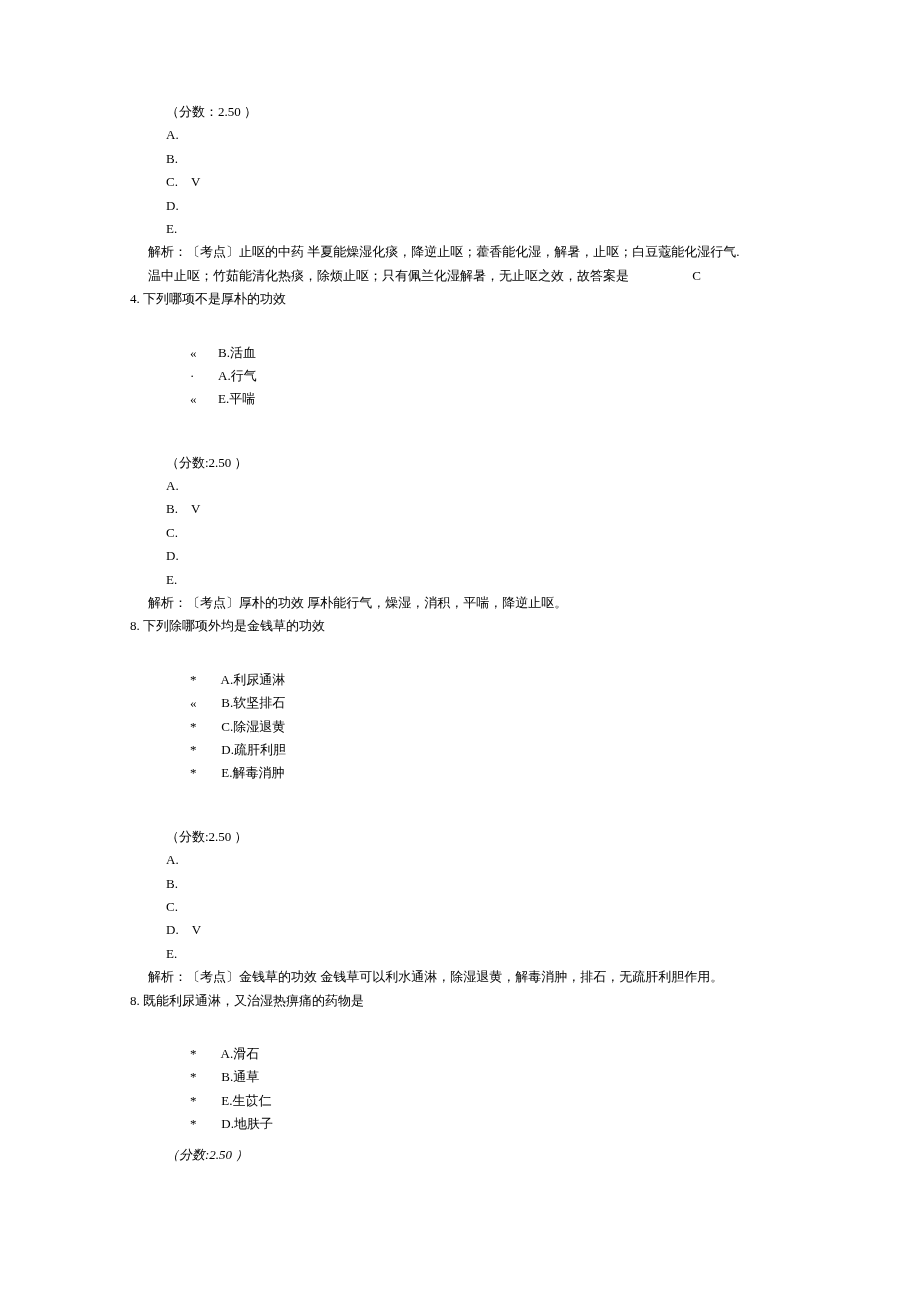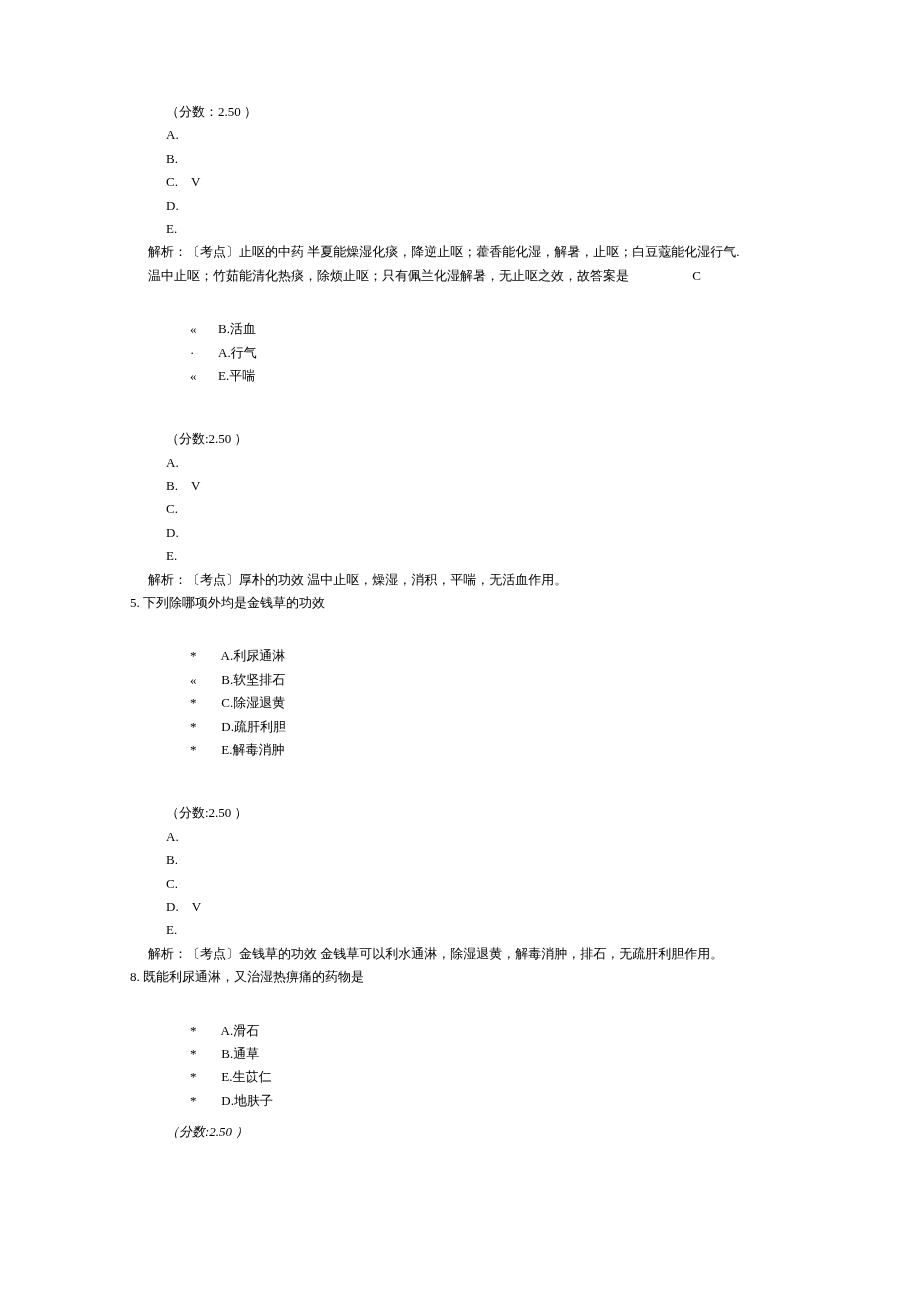--- a/index.html
+++ b/index.html
@@ -60,34 +60,35 @@
   <div class="ans-line">B.</div>
   <div class="ans-line">C.　V</div>
   <div class="ans-line">D.</div>
   <div class="ans-line">E.</div>
   <div class="explain">解析：〔考点〕止呕的中药 半夏能燥湿化痰，降逆止呕；藿香能化湿，解暑，止呕；白豆蔻能化湿行气.</div>
   <div class="explain">
     <span>温中止呕；竹茹能清化热痰，除烦止呕；只有佩兰化湿解暑，无止呕之效，故答案是</span>
     <span class="right-c">C</span>
   </div>
 
+  <div class="q-title">4.  下列哪项不是厚朴的功效</div>
   <div class="opt-block">
     <div class="opt-row"><span class="bullet">«</span><span>B.活血</span></div>
     <div class="opt-row"><span class="bullet">·</span><span>A.行气</span></div>
     <div class="opt-row"><span class="bullet">«</span><span>E.平喘</span></div>
   </div>
   <div class="score-line">（分数:2.50 ）</div>
   <div class="ans-line">A.</div>
   <div class="ans-line">B.　V</div>
   <div class="ans-line">C.</div>
   <div class="ans-line">D.</div>
   <div class="ans-line">E.</div>
-  <div class="explain">解析：〔考点〕厚朴的功效 温中止呕，燥湿，消积，平喘，无活血作用。</div>
+  <div class="explain">解析：〔考点〕厚朴的功效 厚朴能行气，燥湿，消积，平喘，降逆止呕。</div>
 
-  <div class="q-title">5.  下列除哪项外均是金钱草的功效</div>
+  <div class="q-title">8.  下列除哪项外均是金钱草的功效</div>
   <div class="opt-block">
     <div class="opt-row"><span class="bullet">*</span><span>  A.利尿通淋</span></div>
     <div class="opt-row"><span class="bullet">«</span><span>  B.软坚排石</span></div>
     <div class="opt-row"><span class="bullet">*</span><span>  C.除湿退黄</span></div>
     <div class="opt-row"><span class="bullet">*</span><span>  D.疏肝利胆</span></div>
     <div class="opt-row"><span class="bullet">*</span><span>  E.解毒消肿</span></div>
   </div>
   <div class="score-line">（分数:2.50 ）</div>
   <div class="ans-line">A.</div>
   <div class="ans-line">B.</div>

